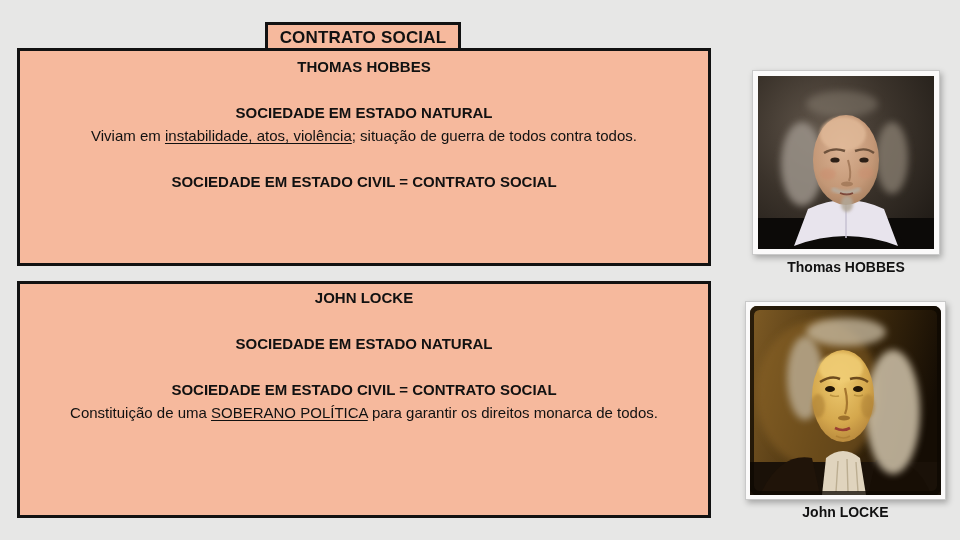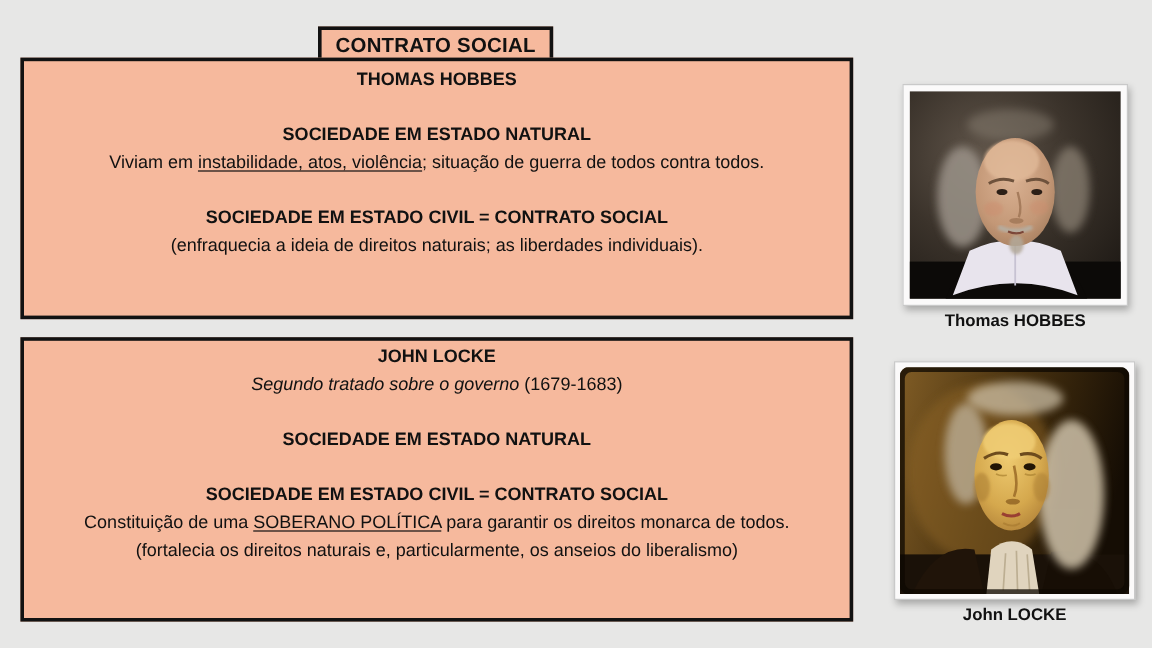--- a/index.html
+++ b/index.html
@@ -64,32 +64,29 @@
     <span>CONTRATO SOCIAL</span>
   </div>
 
   <div class="content-box box1">
       <div class="tline"><span class="b">THOMAS HOBBES</span></div>
       <div class="tline">&nbsp;</div>
       <div class="tline"><span class="b">SOCIEDADE EM ESTADO NATURAL</span></div>
       <div class="tline"><span>Viviam em </span><span class="u">instabilidade, atos, violência</span><span>; situação de guerra de todos contra todos.</span></div>
       <div class="tline">&nbsp;</div>
       <div class="tline"><span class="b">SOCIEDADE EM ESTADO CIVIL = CONTRATO SOCIAL</span></div>
-      <div class="tline"><span>(enfraquecia a ideia de direitos naturais; as liberdades individuais).</span></div>
     </div>
 
   <div class="content-box box2">
       <div class="tline"><span class="b">JOHN LOCKE</span></div>
-      <div class="tline"><span class="i">Segundo tratado sobre o governo</span><span> (1679-1683)</span></div>
       <div class="tline">&nbsp;</div>
       <div class="tline"><span class="b">SOCIEDADE EM ESTADO NATURAL</span></div>
       <div class="tline">&nbsp;</div>
       <div class="tline"><span class="b">SOCIEDADE EM ESTADO CIVIL = CONTRATO SOCIAL</span></div>
       <div class="tline"><span>Constituição de uma </span><span class="u">SOBERANO POLÍTICA</span><span> para garantir os direitos monarca de todos.</span></div>
-      <div class="tline"><span>(fortalecia os direitos naturais e, particularmente, os anseios do liberalismo)</span></div>
     </div>
 
   <figure class="fig-hobbes">
     <div class="frame">
       <svg width="176" height="173" viewBox="0 0 176 173">
         <defs>
           <radialGradient id="hbg" cx="35%" cy="30%" r="95%">
             <stop offset="0%" stop-color="#60554a"></stop>
             <stop offset="45%" stop-color="#3b332b"></stop>
             <stop offset="100%" stop-color="#191511"></stop>

